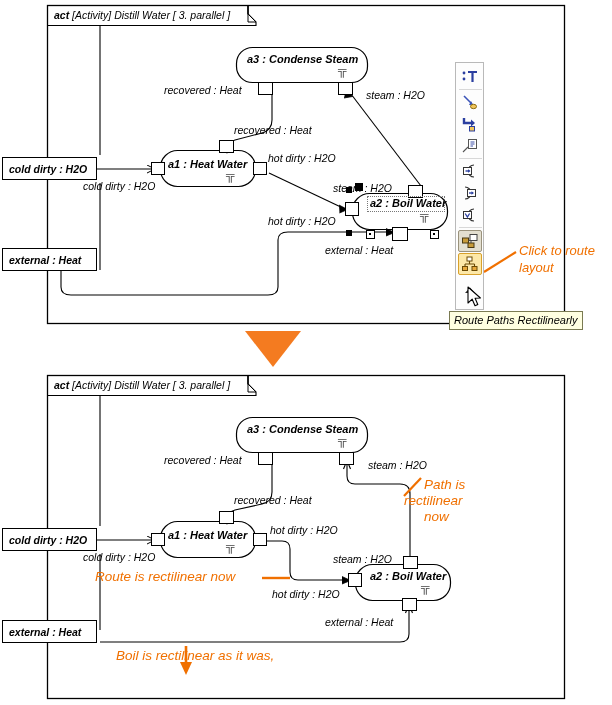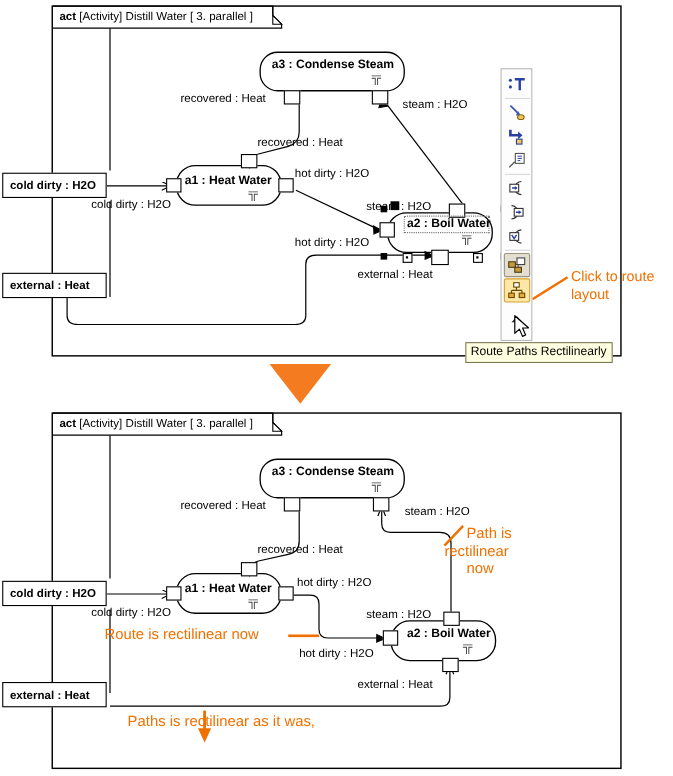--- a/index.html
+++ b/index.html
@@ -10,21 +10,21 @@
   body {
     width: 612px;
     height: 705px;
     position: relative;
     font-family: "Liberation Sans", sans-serif;
     overflow: hidden;
   }
   .stage {
     position: absolute;
     left: 0; top: 0;
-    width: 612px; height: 538px;
+    width: 612px; height: 538px; font-style: italic;
   }
   svg.diagram-svg {
     position: absolute;
     left: 0; top: 0;
     width: 612px;
     height: 705px;
     overflow: visible;
   }
   .lbl {
     position: absolute;
@@ -352,21 +352,21 @@
     </svg>
   </div>
 </div>
 
 <div class="cursor-arrow" style="left:467px; top:286px;">
   <svg width="18" height="24" viewBox="0 0 18 24">
     <path d="M1,1 L1,17 L5.2,13.2 L8,19.8 L10.8,18.5 L8.1,12.2 L13.4,12 Z" fill="#ffffff" stroke="#000" stroke-width="1.1" stroke-linejoin="round"></path>
   </svg>
 </div>
 
-<div class="tooltip" style="left:423px; top:311px;">Route Paths Rectilinearly</div>
+<div class="tooltip" style="left:449px; top:311px;">Route Paths Rectilinearly</div>
 
 <div class="annot" style="left:519px; top:243px;">Click to route</div>
 <div class="annot" style="left:519px; top:260px;">layout</div>
 
 <div style="position:absolute; left:245px; top:331px;">
   <svg width="56" height="36" viewBox="0 0 56 36">
     <path d="M0,0 L56,0 L28,36 Z" fill="#F47B20"></path>
   </svg>
 </div>
 
@@ -404,15 +404,15 @@
 <div class="lbl" style="left:272px; top:588px;">hot dirty : H2O</div>
 <div class="pin" style="left:402px; top:598px; width:15px; height:13px;"></div>
 <div class="lbl" style="left:325px; top:616px;">external : Heat</div>
 
 <div class="annot big" style="left:424px; top:477px;">Path is</div>
 <div class="annot big" style="left:404px; top:493px;">rectilinear</div>
 <div class="annot big" style="left:424px; top:509px;">now</div>
 
 <div class="annot big" style="left:95px; top:569px;">Route is rectilinear now</div>
 
-<div class="annot big" style="left:116px; top:648px;">Paths is rectilinear as it was,</div>
+<div class="annot big" style="left:116px; top:648px;">Boil is rectilinear as it was,</div>
 
 </div>
 
 </body></html>

